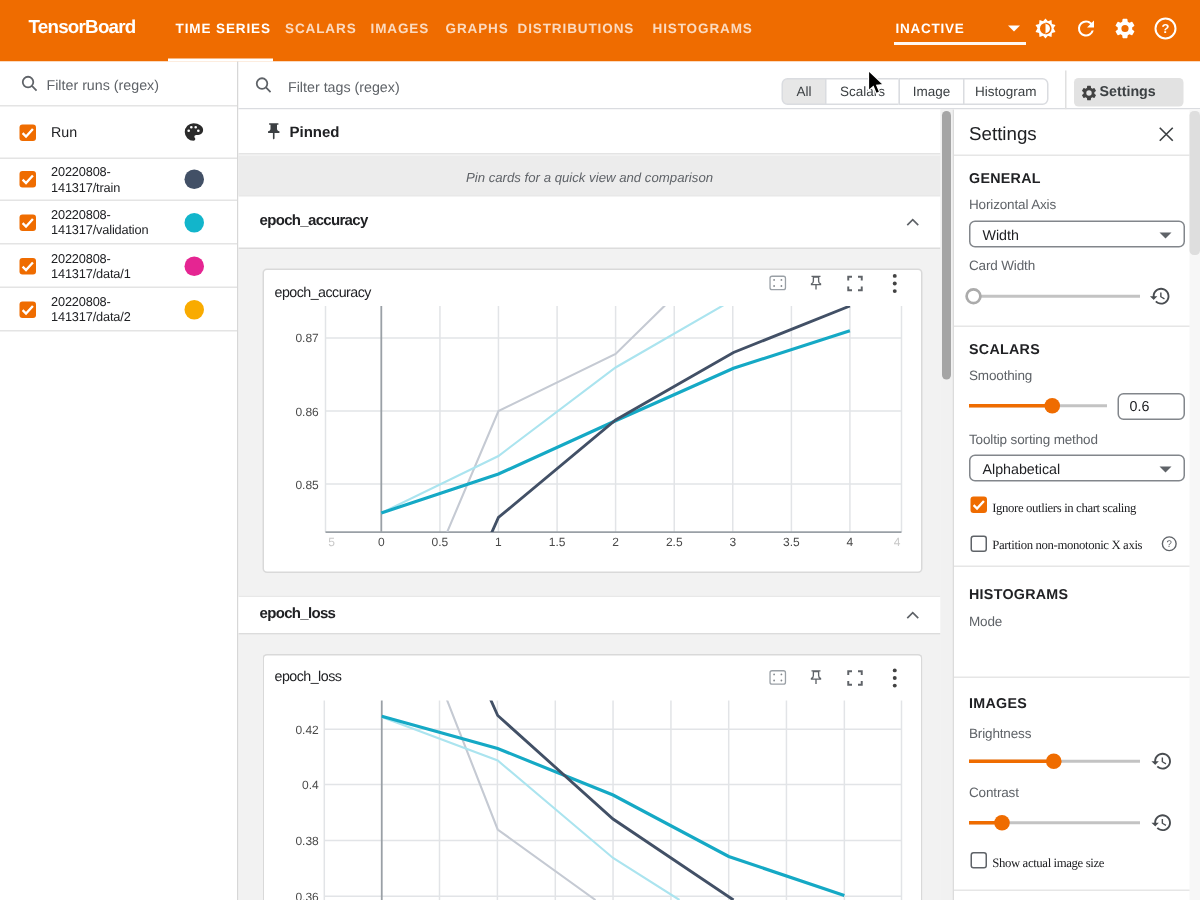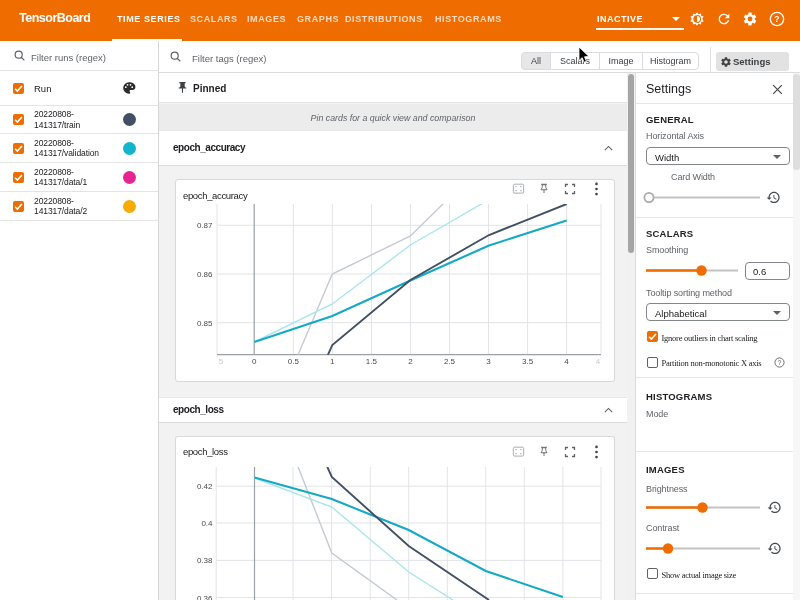--- a/index.html
+++ b/index.html
@@ -338,21 +338,21 @@
 <svg class="abs" style="left:770.5px;top:82.5px;" width="13" height="13" viewBox="0 0 24 24">
   <path fill="none" stroke="#3c4043" stroke-width="2" d="M4 4 20 20M20 4 4 20"></path>
 </svg>
 <div class="pdiv" style="top:102.5px;"></div>
 <div class="phead" style="top:113.5px;">GENERAL</div>
 <div class="plabel" style="top:130.5px;">Horizontal Axis</div>
 <div class="psel" style="top:147px;">
       <span>Width</span>
       <i></i>
     </div>
-<div class="plabel" style="top:172px;margin-left:25px;">Card Width</div>
+<div class="plabel" style="top:172px;">Card Width</div>
 <svg class="abs" style="left:640px;top:188px;" width="155" height="19" viewBox="0 0 155 19">
   <line x1="9" y1="9.5" x2="120" y2="9.5" stroke="#c3c3c3" stroke-width="2"></line>
   <circle cx="9" cy="9.5" r="4.6" fill="#fff" stroke="#ababab" stroke-width="1.8"></circle>
   <path transform="translate(126,2) scale(0.62)" fill="#494d51" d="M13 3c-4.97 0-9 4.03-9 9H1l3.89 3.89.07.14L9 12H6c0-3.87 3.13-7 7-7s7 3.13 7 7-3.13 7-7 7c-1.93 0-3.68-.79-4.94-2.06l-1.42 1.42C8.27 19.99 10.51 21 13 21c4.97 0 9-4.03 9-9s-4.03-9-9-9zm-1 5v5l4.28 2.54.72-1.21-3.5-2.08V8H12z"></path>
 </svg>
 <div class="pdiv" style="top:216.5px;"></div>
 <div class="phead" style="top:228px;">SCALARS</div>
 <div class="plabel" style="top:244.5px;">Smoothing</div>
 <svg class="abs" style="left:640px;top:261px;" width="105" height="19" viewBox="0 0 105 19">
   <line x1="6" y1="9.5" x2="98" y2="9.5" stroke="#c3c3c3" stroke-width="2"></line>

